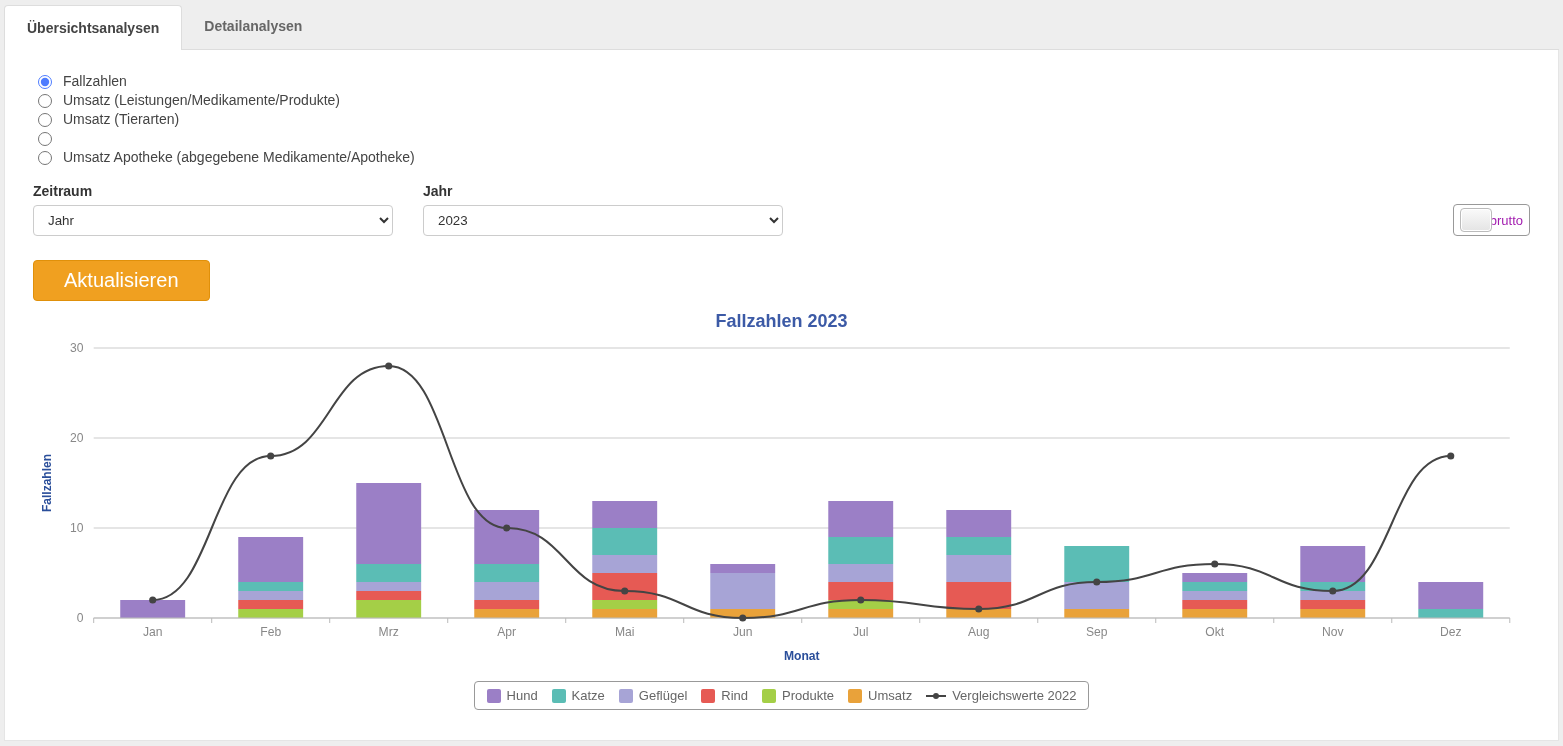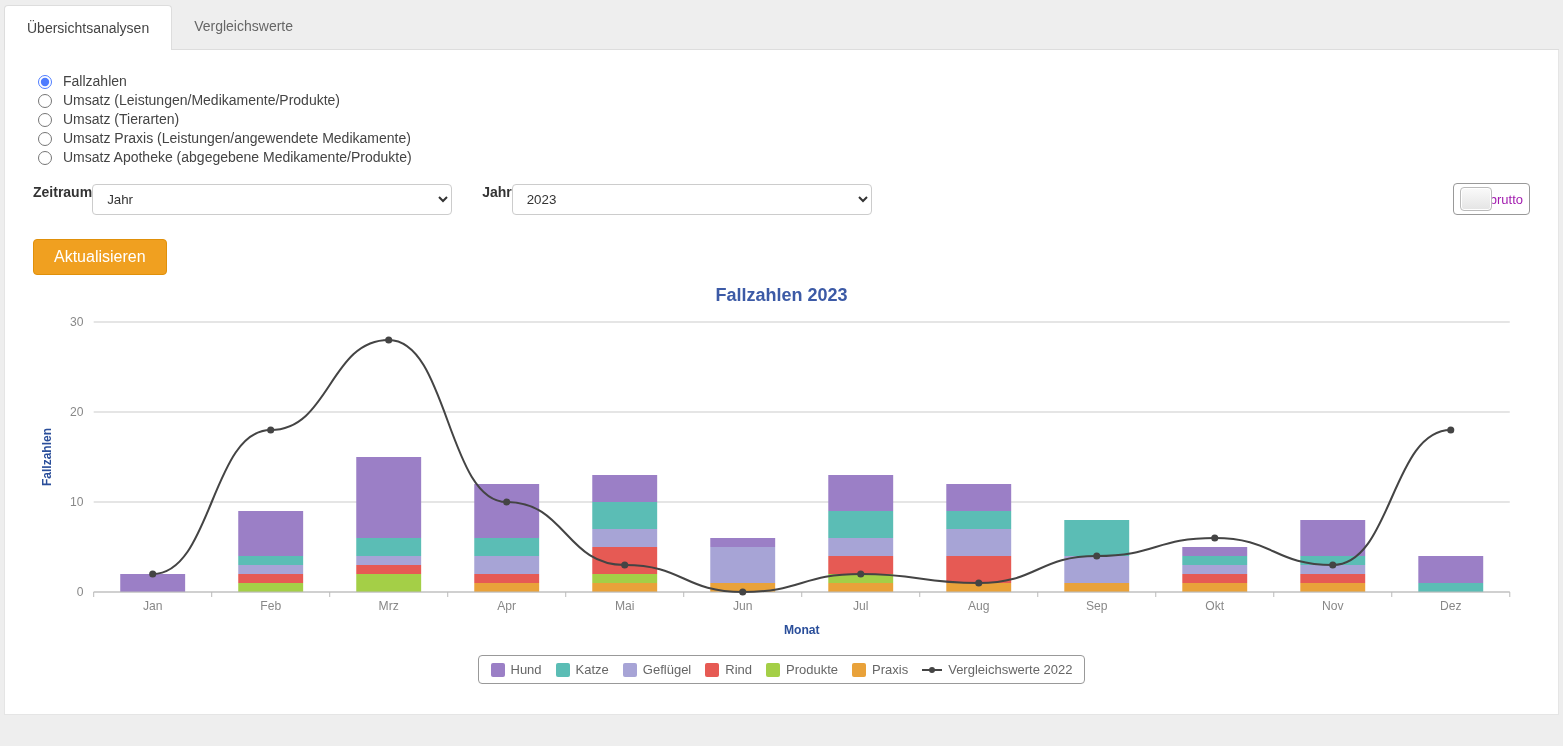--- a/index.html
+++ b/index.html
@@ -9,20 +9,21 @@
     font-size: 14px;
     background: #eeeeee;
     color: #444;
   }
   .outer {
     padding: 4px;
   }
   .tabs {
     display: flex;
     border-bottom: 1px solid #ddd;
+    font-weight: bold;
   }
   .tab {
     padding: 14px 22px;
     color: #666;
     cursor: pointer;
     background: transparent;
   }
   .tab.active {
     background: #fff;
     border: 1px solid #ddd;
@@ -57,20 +58,21 @@
   }
   .filter-row {
     display: flex;
     align-items: flex-end;
     gap: 30px;
     margin-top: 18px;
     margin-bottom: 24px;
   }
   .field {
     display: flex;
+    flex-direction: column;
     justify-content: space-between;
   }
   .field label {
     font-weight: 600;
     color: #333;
     margin-bottom: 6px;
   }
   select {
     padding: 6px 10px;
     border: 1px solid #ccc;
@@ -105,22 +107,22 @@
     background: #fff;
     display: flex;
     align-items: center;
     gap: 0;
   }
   .btn-update {
     background: #f0a020;
     border: 1px solid #e0900a;
     border-radius: 4px;
     color: #fff;
-    padding: 8px 20px;
-    font-size: 16px;
+    padding: 8px 30px;
+    font-size: 20px;
     cursor: pointer;
   }
   .chart-wrap {
     margin-top: 8px;
     position: relative;
   }
   .chart-title {
     text-align: center;
     color: #3c5aa6;
     font-weight: 600;
@@ -171,45 +173,44 @@
     fill: #888;
     font-size: 12px;
   }
 </style>
 </head>
 <body>
 
 <div class="outer">
   <div class="tabs">
     <div class="tab active">Übersichtsanalysen</div>
-    <div class="tab">Vergleichswerte</div>
+    <div class="tab">Detailanalysen</div>
   </div>
 
   <div class="panel">
 
     <div class="radio-group">
       <label class="radio-row">
         <input type="radio" name="metric" checked="" style="">
         <span>Fallzahlen</span>
       </label>
       <label class="radio-row">
         <input type="radio" name="metric" style="">
         <span>Umsatz (Leistungen/Medikamente/Produkte)</span>
       </label>
       <label class="radio-row">
         <input type="radio" name="metric" style="">
         <span>Umsatz (Tierarten)</span>
       </label>
       <label class="radio-row">
         <input type="radio" name="metric" style="">
-        <span>Umsatz Praxis (Leistungen/angewendete Medikamente)</span>
       </label>
       <label class="radio-row">
         <input type="radio" name="metric" style="">
-        <span>Umsatz Apotheke (abgegebene Medikamente/Produkte)</span>
+        <span>Umsatz Apotheke (abgegebene Medikamente/Apotheke)</span>
       </label>
     </div>
 
     <div class="filter-row">
       <div class="field">
         <label>Zeitraum</label>
         <select>
           <option>Jahr</option>
         </select>
       </div>
@@ -352,21 +353,21 @@
           <span class="legend-item">
             <span class="legend-swatch" style="background:#e65a54"></span>
             <span>Rind</span>
           </span>
           <span class="legend-item">
             <span class="legend-swatch" style="background:#a4cf47"></span>
             <span>Produkte</span>
           </span>
           <span class="legend-item">
             <span class="legend-swatch" style="background:#e9a23a"></span>
-            <span>Praxis</span>
+            <span>Umsatz</span>
           </span>
           <span class="legend-item">
             <svg width="20" height="14">
               <line x1="0" y1="7" x2="20" y2="7" stroke="#444" stroke-width="2"></line>
               <circle cx="10" cy="7" r="3" fill="#444"></circle>
             </svg>
             <span>Vergleichswerte 2022</span>
           </span>
         </div>
       </div>

